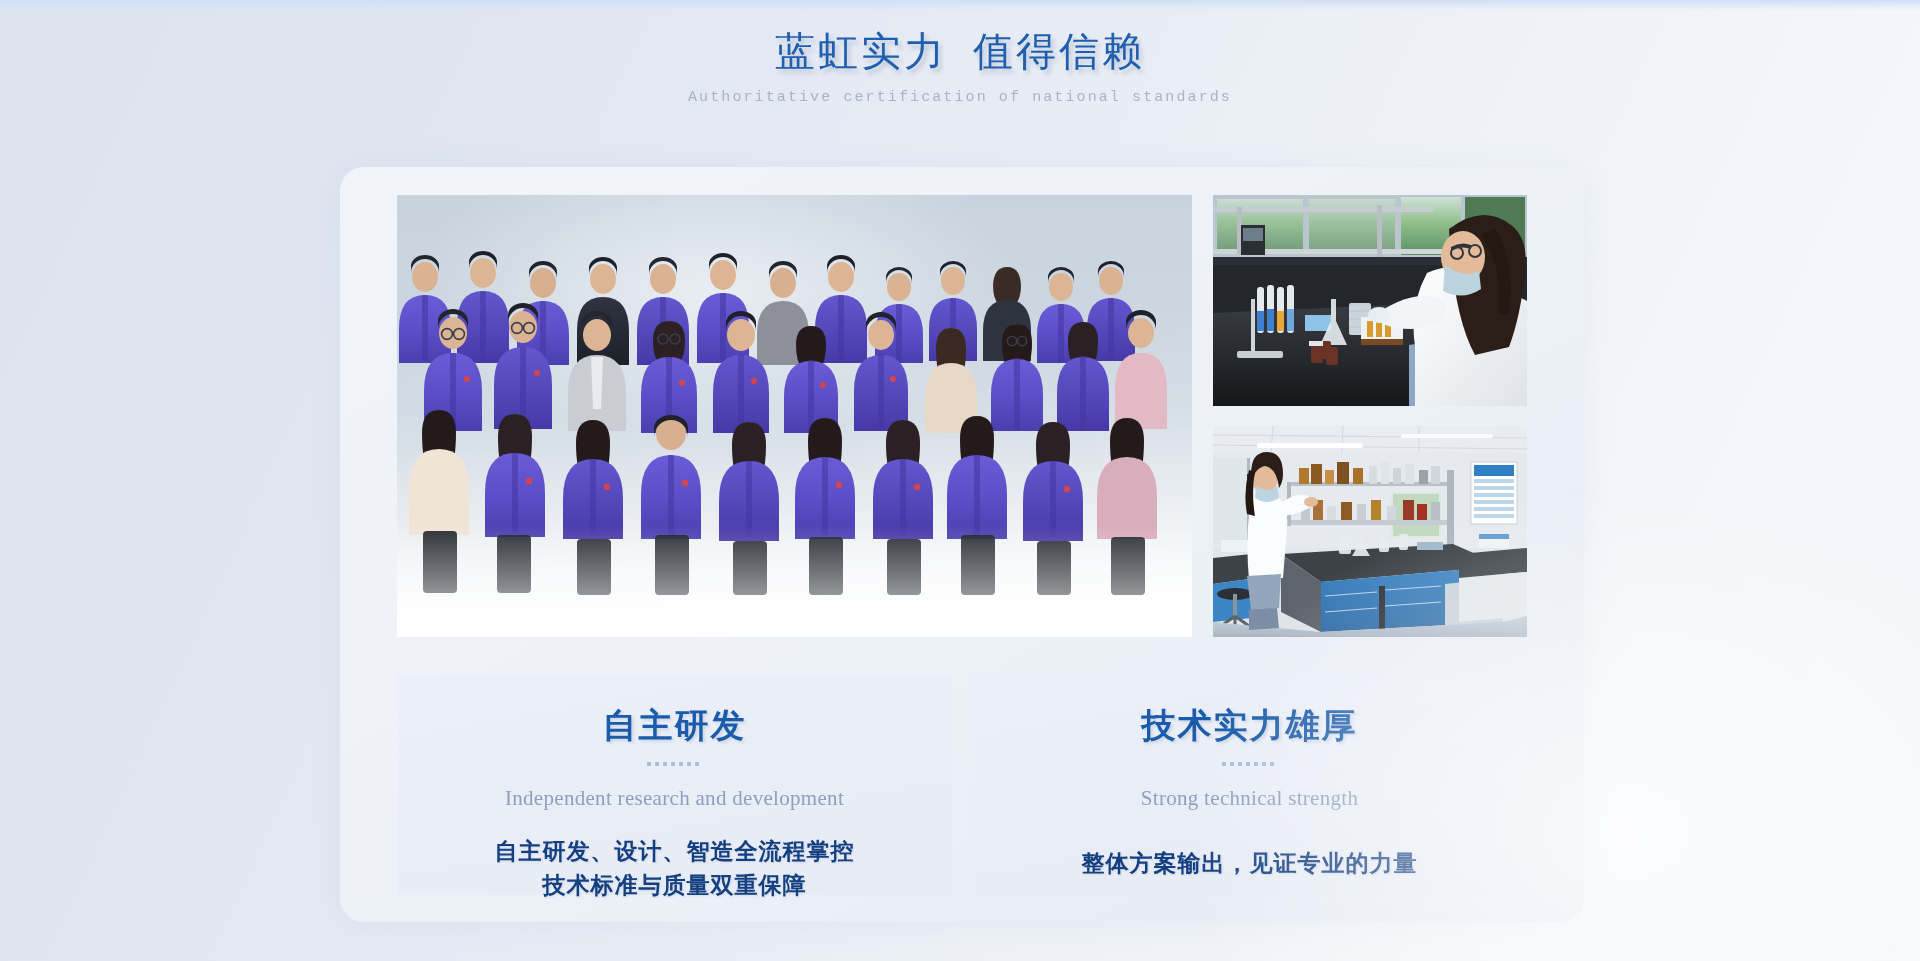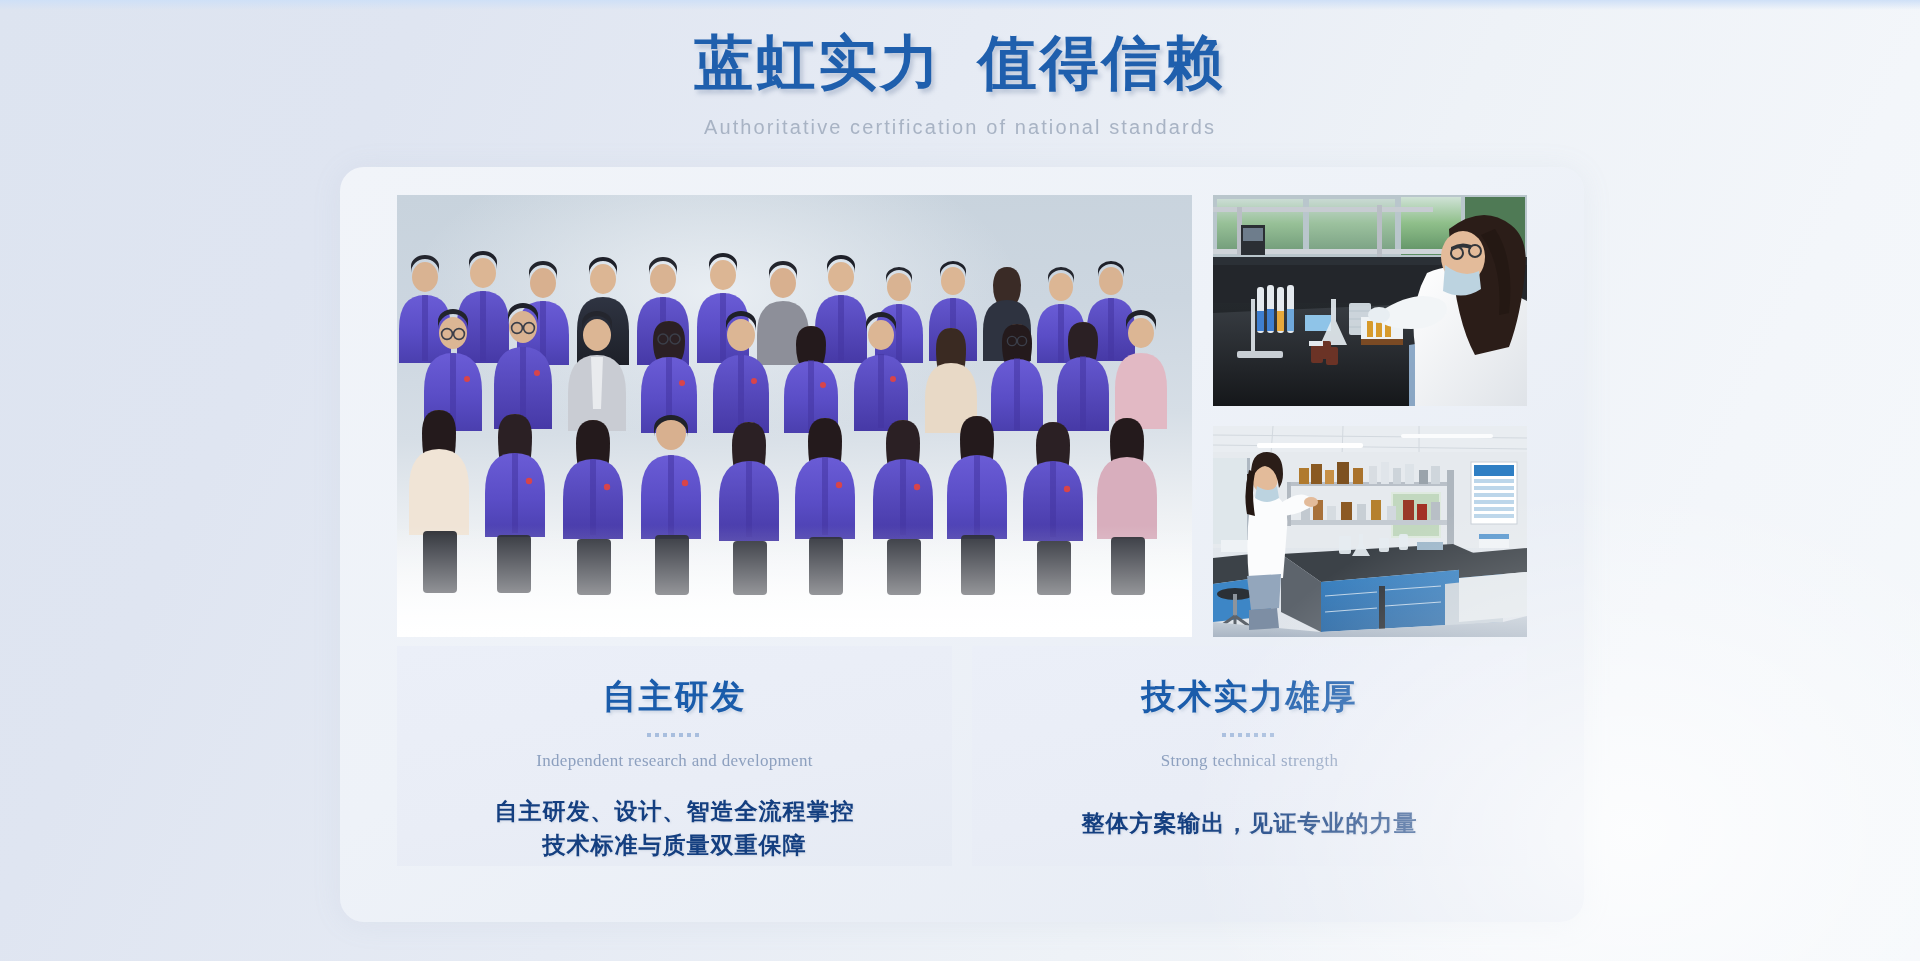--- a/index.html
+++ b/index.html
@@ -51,34 +51,34 @@
 
   
   .header {
     position: absolute;
     left: 0; top: 30px;
     width: 1920px;
     text-align: center;
   }
   .header-title {
     font-family: "Liberation Serif", "DejaVu Serif", serif;
-    font-weight: 700;
-    font-size: 59px;
+    font-weight: 400;
+    font-size: 40px;
     line-height: 1.12;
     letter-spacing: 3px;
     color: #1f5fad;
     text-shadow: 3px 4px 4px rgba(120,140,170,0.38);
     white-space: pre;
   }
   .header-sub {
-    margin-top: 20px;
-    font-size: 20px;
+    margin-top: 14px;
+    font-size: 15px;
     letter-spacing: 2.1px;
     color: #a8b3c4;
-    font-family: Liberation Sans, sans-serif;
+    font-family: Liberation Mono, monospace;
   }
 
   
   .panel {
     position: absolute;
     left: 340px;
     top: 167px;
     width: 1244px;
     height: 755px;
     background: linear-gradient(150deg, #f1f4f9 0%, #eef2f8 45%, #e6ebf4 100%);
@@ -128,21 +128,21 @@
 
   
   .lab1-bg { position: absolute; inset: 0; background: linear-gradient(180deg,#2e3338 0%, #23272b 55%, #1b1e21 100%); }
   
   .lab2-bg { position: absolute; inset: 0; background: linear-gradient(180deg,#eef1f4 0%, #e3e8ed 40%, #dfe4ea 100%); }
 
   
   .cards {
     position: absolute;
     left: 57px;
-    top: 479px;
+    top: 508px;
     width: 1130px;
     height: 220px;
     display: flex;
     gap: 20px;
   }
   .card {
     position: relative;
     width: 557px;
     height: 220px;
     background: linear-gradient(170deg, #ebeff8 0%, #e9edf6 60%, #e6ebf4 100%);
@@ -159,23 +159,23 @@
   }
   .card-divider {
     margin: 13px auto 0;
     width: 56px;
     height: 4px;
     background-image: linear-gradient(to right, #a8bede 0 4px, transparent 4px 8px);
     background-size: 8px 4px;
     background-repeat: repeat-x;
   }
   .card-sub {
-    margin-top: 14px;
+    margin-top: 20px;
     font-family: "Liberation Serif", "DejaVu Serif", serif;
-    font-size: 17px;
+    font-size: 21px;
     color: #8da0bf;
     letter-spacing: 0.3px;
   }
   .card-body {
     margin-top: 24px;
     font-family: "Liberation Serif", "DejaVu Serif", serif;
     font-weight: 700;
     font-size: 23px;
     line-height: 1.48;
     letter-spacing: 1px;

